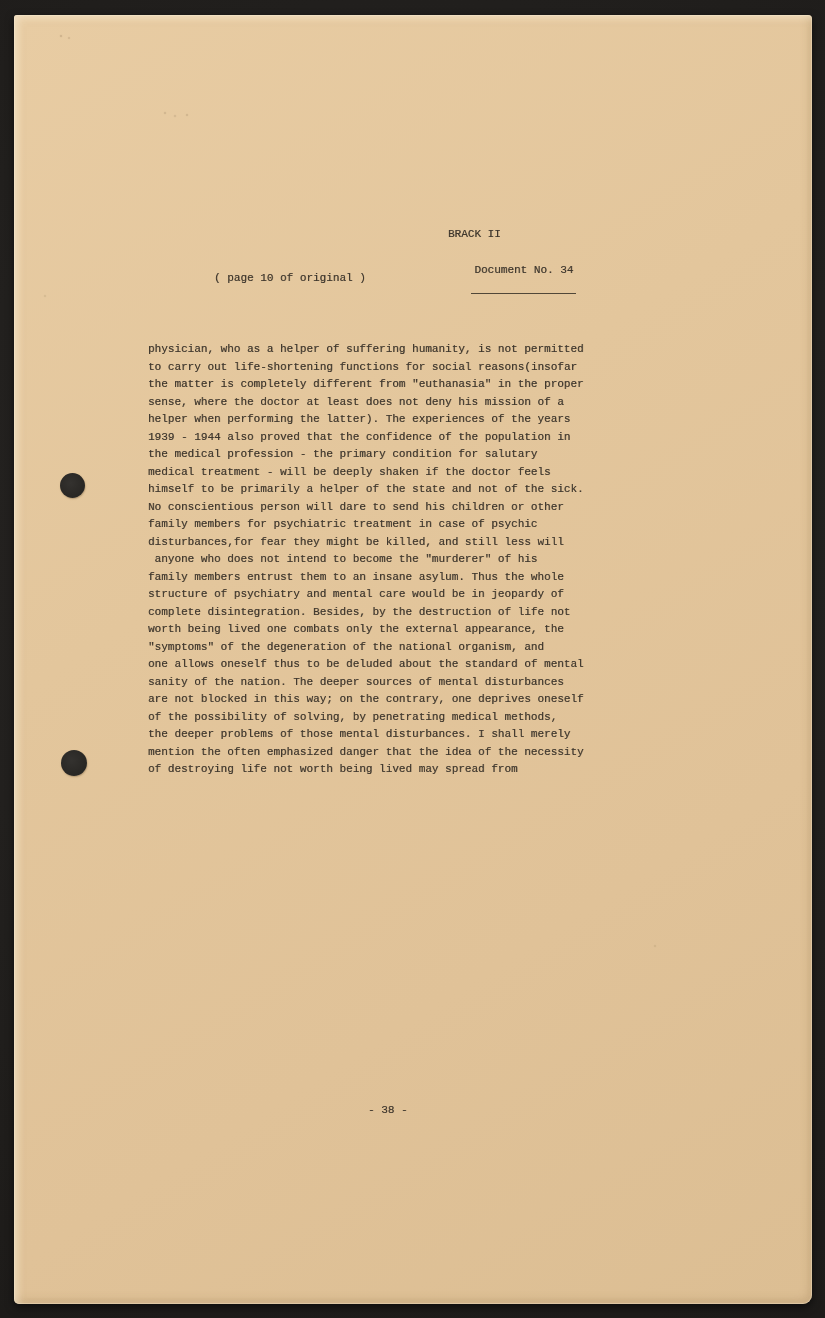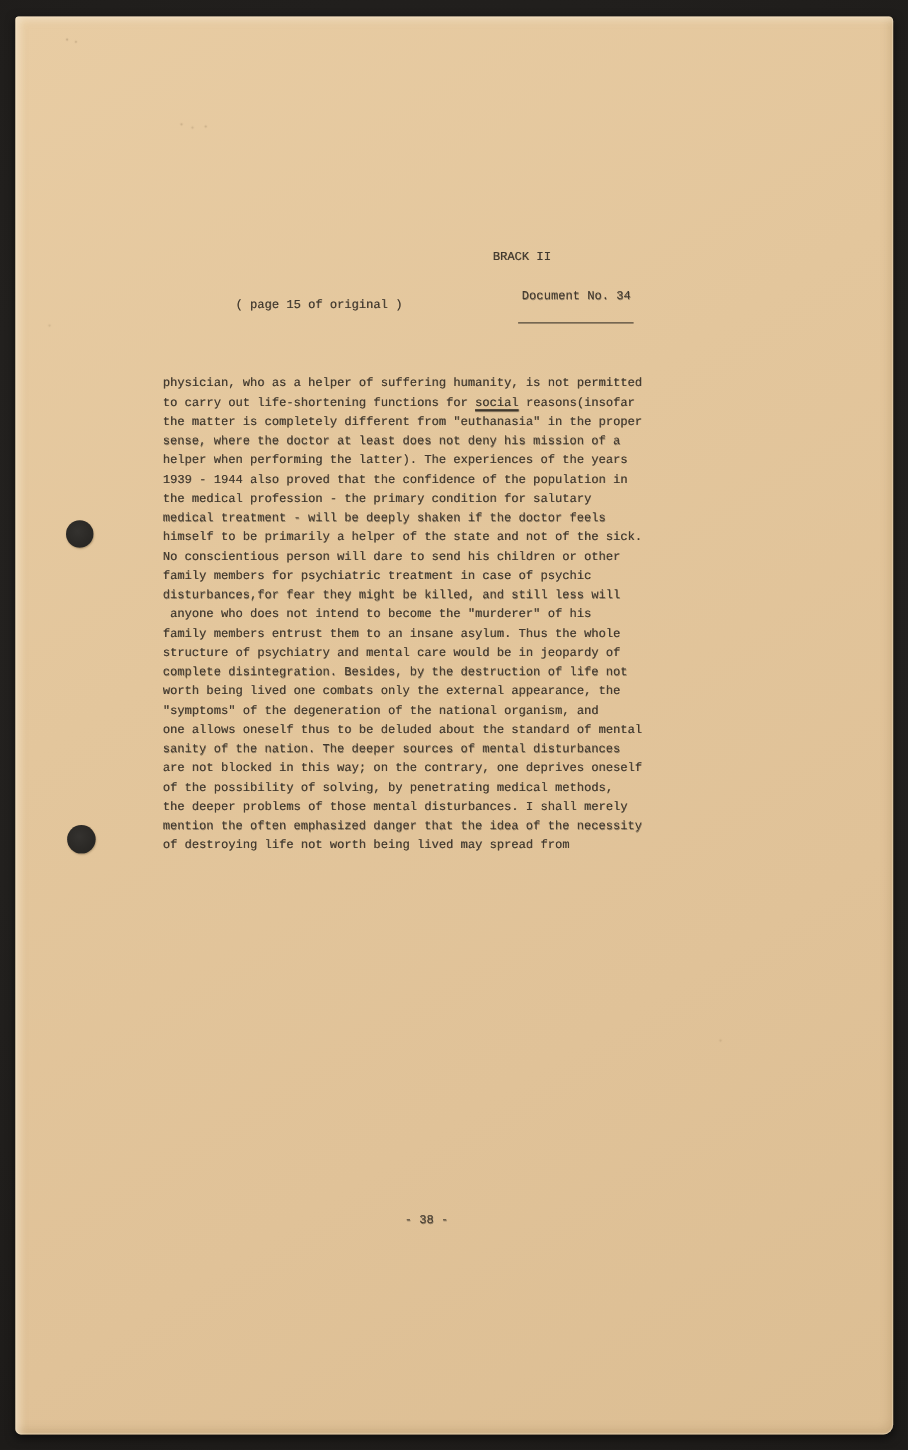--- a/index.html
+++ b/index.html
@@ -42,21 +42,20 @@
     padding: 0 3px 14px 3px;
     border-bottom: 1.5px solid rgba(64,56,46,0.9);
   }
   .page-note { position: absolute; left: 214px; top: 272px; }
   .body-text {
     position: absolute; left: 148px; top: 341px;
     line-height: 17.5px;
   }
   .body-text .line { height: 17.5px; }
   .u {
-    text-decoration: underline;
     text-underline-offset: 2.5px;
     text-decoration-thickness: 1.5px;
     text-align: right;
   }
   .page-number { position: absolute; left: 368px; top: 1104px; }
   .hole {
     position: absolute;
     border-radius: 50%;
     background: radial-gradient(circle at 42% 40%, #34322f 0%, #2a2825 60%, #222220 100%);
     box-shadow: 0.5px 1px 1.5px rgba(120,95,60,0.45);
@@ -84,18 +83,18 @@
     <div class="speck"></div>
     <div class="hole hole-1"></div>
     <div class="hole hole-2"></div>
   </div>
 
   <div class="header type">
     <div>BRACK II</div>
     <div class="doc-no">Document No. 34</div>
   </div>
 
-  <div class="page-note type">( page 15 of original )</div>
+  <div class="page-note type">( page 10 of original )</div>
 
   <div class="body-text type" id="body-lines"><div class="line"><span>physician, who as a helper of suffering humanity, is not permitted</span></div><div class="line"><span>to carry out life-shortening functions for </span><span class="u">social</span><span> reasons(insofar</span></div><div class="line"><span>the matter is completely different from "euthanasia" in the proper</span></div><div class="line"><span>sense, where the doctor at least does not deny his mission of a</span></div><div class="line"><span>helper when performing the latter). The experiences of the years</span></div><div class="line"><span>1939 - 1944 also proved that the confidence of the population in</span></div><div class="line"><span>the medical profession - the primary condition for salutary</span></div><div class="line"><span>medical treatment - will be deeply shaken if the doctor feels</span></div><div class="line"><span>himself to be primarily a helper of the state and not of the sick.</span></div><div class="line"><span>No conscientious person will dare to send his children or other</span></div><div class="line"><span>family members for psychiatric treatment in case of psychic</span></div><div class="line"><span>disturbances,for fear they might be killed, and still less will</span></div><div class="line"><span> anyone who does not intend to become the "murderer" of his</span></div><div class="line"><span>family members entrust them to an insane asylum. Thus the whole</span></div><div class="line"><span>structure of psychiatry and mental care would be in jeopardy of</span></div><div class="line"><span>complete disintegration. Besides, by the destruction of life not</span></div><div class="line"><span>worth being lived one combats only the external appearance, the</span></div><div class="line"><span>"symptoms" of the degeneration of the national organism, and</span></div><div class="line"><span>one allows oneself thus to be deluded about the standard of mental</span></div><div class="line"><span>sanity of the nation. The deeper sources of mental disturbances</span></div><div class="line"><span>are not blocked in this way; on the contrary, one deprives oneself</span></div><div class="line"><span>of the possibility of solving, by penetrating medical methods,</span></div><div class="line"><span>the deeper problems of those mental disturbances. I shall merely</span></div><div class="line"><span>mention the often emphasized danger that the idea of the necessity</span></div><div class="line"><span>of destroying life not worth being lived may spread from</span></div></div>
 
   <div class="page-number type">- 38 -</div>
 </div>
 
 </body></html>

